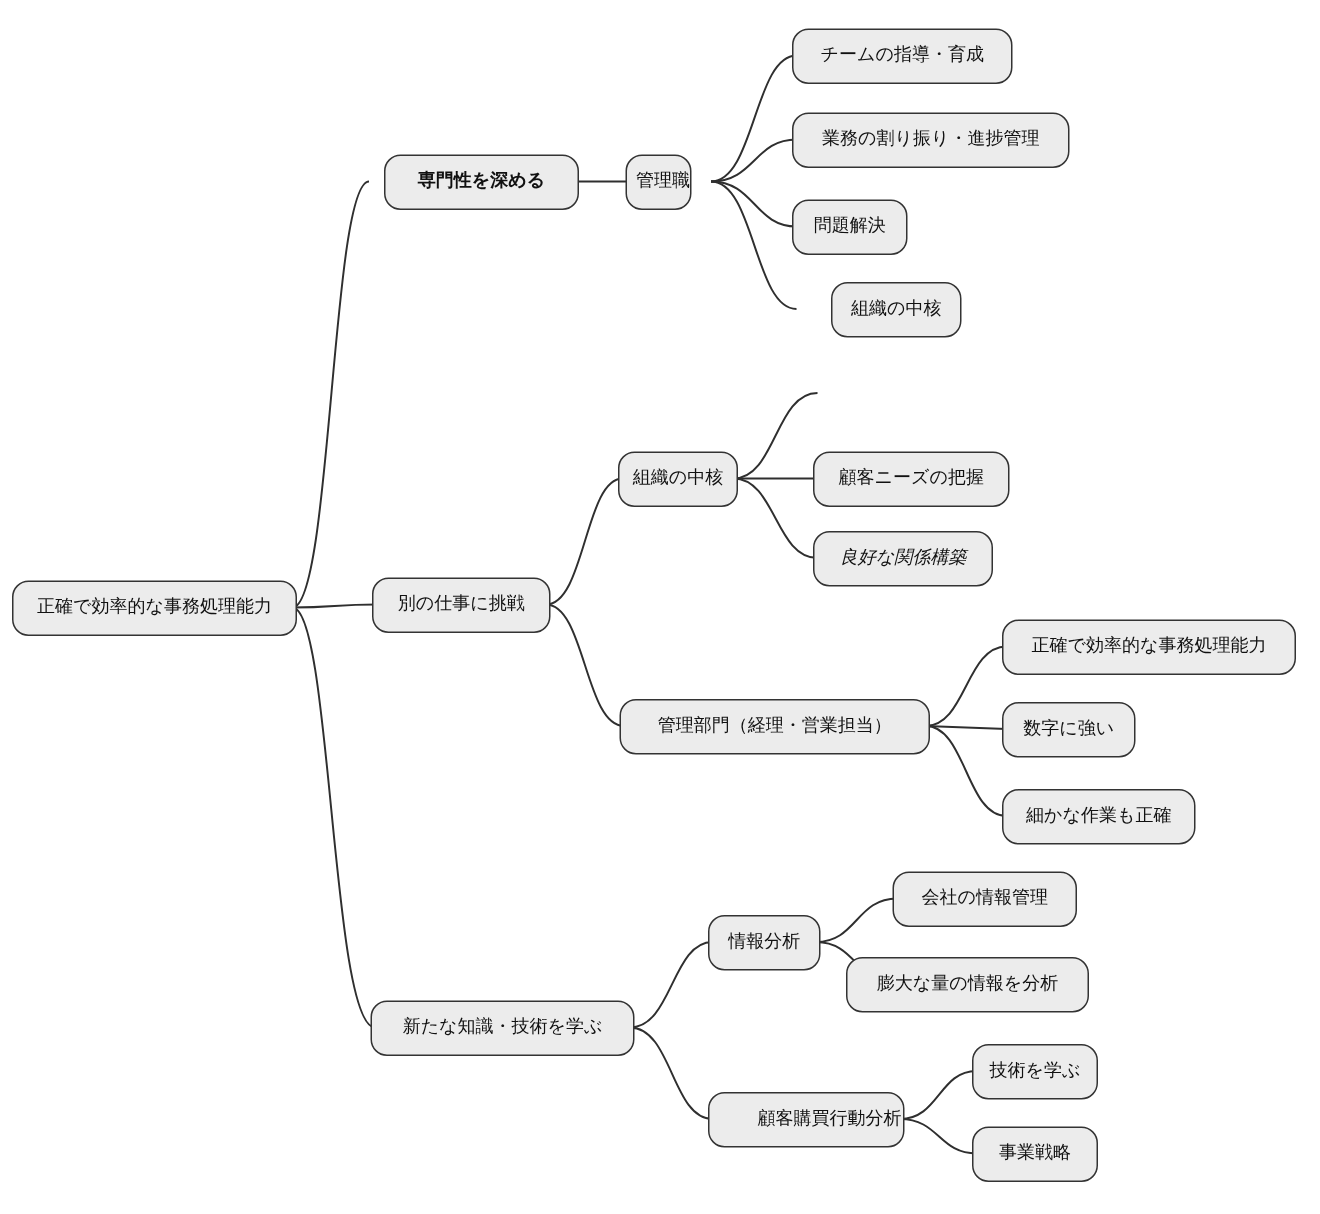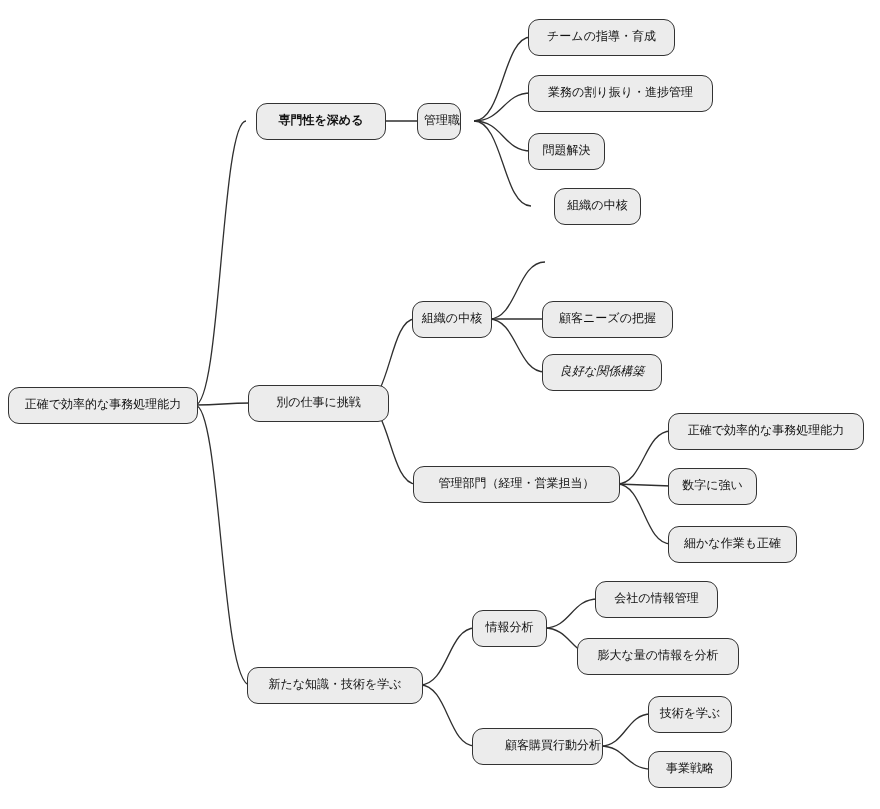--- a/index.html
+++ b/index.html
@@ -54,21 +54,21 @@
     <path d="M420 685 C448 685 448 746 475 746"></path>
     <path d="M544 628 C571 628 571 599 598 599"></path>
     <path d="M544 628 C571 628 571 656 598 656"></path>
     <path d="M600 746 C626 746 626 714 651 714"></path>
     <path d="M600 746 C626 746 626 769 651 769"></path>
   </svg>
 
   <div class="node" style="left:8px;top:387px;width:190px;">正確で効率的な事務処理能力</div>
 
   <div class="node" style="left:256px;top:103px;width:130px;font-weight:bold;">専門性を深める</div>
-  <div class="node" style="left:248px;top:385px;width:141px;">別の仕事に挑戦</div>
+  <div class="node" style="left:248px;top:385px;width:119px;">別の仕事に挑戦</div>
   <div class="node" style="left:247px;top:667px;width:176px;">新たな知識・技術を学ぶ</div>
 
   <div class="node" style="left:417px;top:103px;width:44px;">管理職</div>
   <div class="node" style="left:412px;top:301px;width:80px;">組織の中核</div>
   <div class="node" style="left:413px;top:466px;width:207px;">管理部門（経理・営業担当）</div>
   <div class="node" style="left:472px;top:610px;width:75px;">情報分析</div>
   <div class="node" style="left:472px;top:728px;width:131px;padding-left:32px;">顧客購買行動分析</div>
 
   <div class="node" style="left:528px;top:19px;width:147px;">チームの指導・育成</div>
   <div class="node" style="left:528px;top:75px;width:185px;">業務の割り振り・進捗管理</div>
@@ -76,18 +76,18 @@
   <div class="node" style="left:528px;top:188px;width:87px;margin-left:26px;">組織の中核</div>
 
   <div class="node" style="left:542px;top:301px;width:131px;">顧客ニーズの把握</div>
   <div class="node" style="left:542px;top:354px;width:120px;font-style:italic;">良好な関係構築</div>
 
   <div class="node" style="left:668px;top:413px;width:196px;">正確で効率的な事務処理能力</div>
   <div class="node" style="left:668px;top:468px;width:89px;">数字に強い</div>
   <div class="node" style="left:668px;top:526px;width:129px;">細かな作業も正確</div>
 
   <div class="node" style="left:595px;top:581px;width:123px;">会社の情報管理</div>
-  <div class="node" style="left:577px;top:638px;width:162px;font-family:Liberation Serif, serif;">膨大な量の情報を分析</div>
+  <div class="node" style="left:564px;top:638px;width:162px;font-family:Liberation Serif, serif;">膨大な量の情報を分析</div>
 
   <div class="node" style="left:648px;top:696px;width:84px;">技術を学ぶ</div>
   <div class="node" style="left:648px;top:751px;width:84px;">事業戦略</div>
 
 </div>
 
 </body></html>

